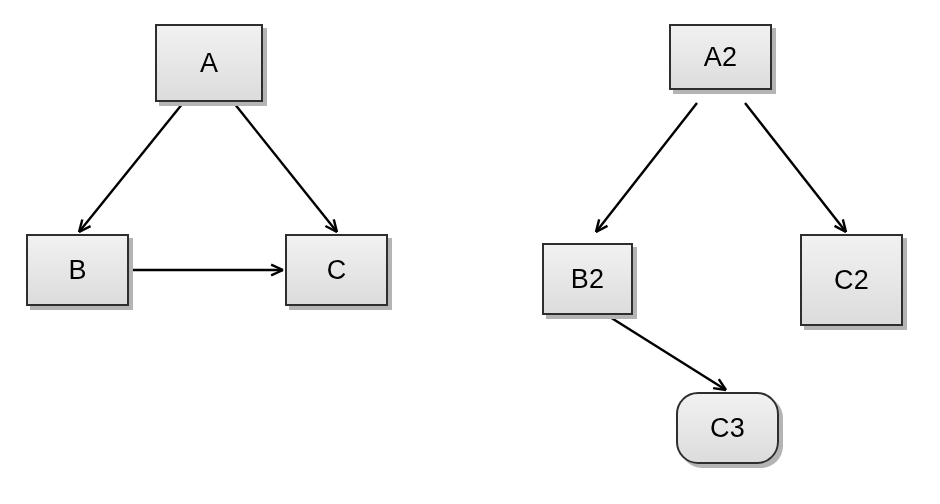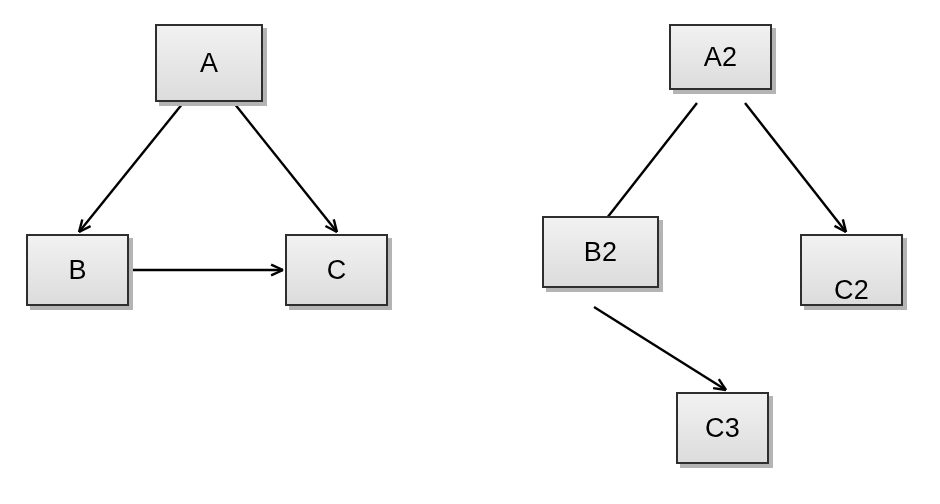--- a/index.html
+++ b/index.html
@@ -91,24 +91,24 @@
       </div>
       <div class="node" style="left: 26px; top: 234px; width: 103px; height: 72px;">
         <span class="node-label">B</span>
       </div>
       <div class="node" style="left: 285px; top: 234px; width: 103px; height: 72px;">
         <span class="node-label">C</span>
       </div>
       <div class="node" style="left: 669px; top: 24px; width: 103px; height: 66px;">
         <span class="node-label">A2</span>
       </div>
-      <div class="node" style="left: 542px; top: 216px; width: 117px; height: 72px;">
+      <div class="node" style="left: 542px; top: 243px; width: 91px; height: 72px;">
         <span class="node-label">B2</span>
       </div>
-      <div class="node" style="left: 800px; top: 234px; width: 103px; height: 72px; align-items: flex-end;">
+      <div class="node" style="left: 800px; top: 234px; width: 103px; height: 92px;">
         <span class="node-label">C2</span>
       </div>
-      <div class="node" style="left: 676px; top: 392px; width: 93px; height: 72px;">
+      <div class="node" style="left: 676px; top: 392px; width: 103px; height: 72px; border-radius: 22px;">
         <span class="node-label">C3</span>
       </div>
     </div>
 
 </div>
 
 </body></html>

